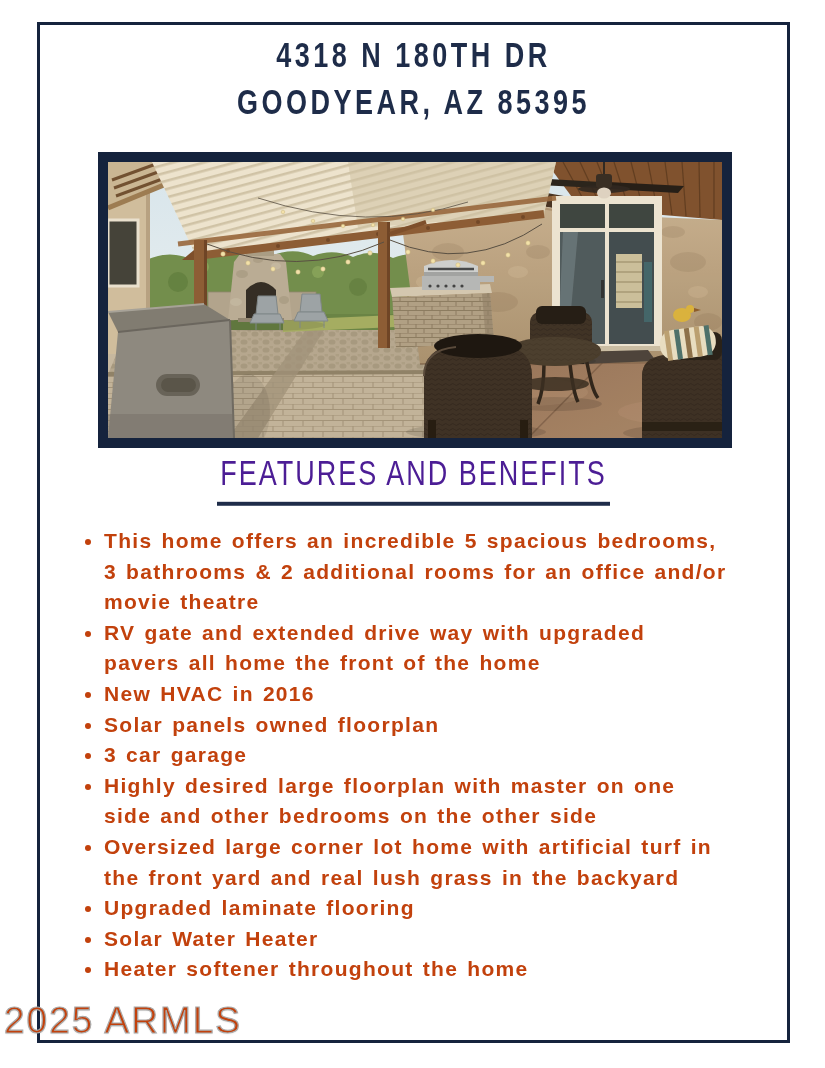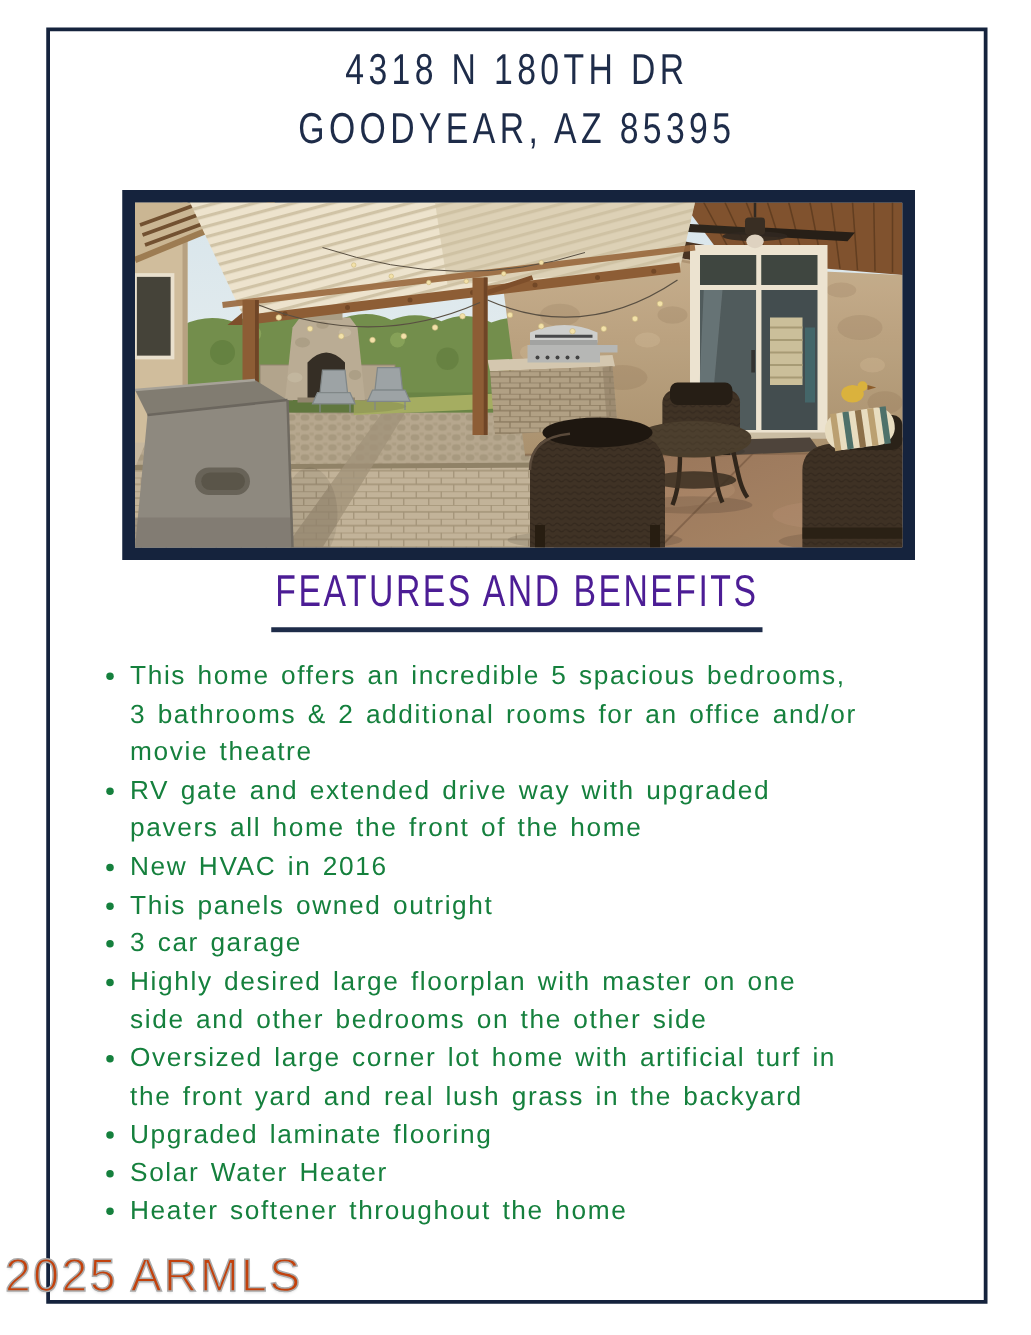--- a/index.html
+++ b/index.html
@@ -7,43 +7,43 @@
     width:825px;height:1068px;position:relative;overflow:hidden;
     background:#ffffff;
     font-family:"Liberation Sans", sans-serif;
   }
   .frame{
     position:absolute;left:37px;top:22px;width:747px;height:1015px;
     border:3px solid #15233d;z-index:1;
   }
   .address{
     position:absolute;left:37px;top:33px;width:753px;text-align:center;
-    color:#1e2c49;font-size:27px;letter-spacing:3.5px;font-weight:400;
+    color:#1e2c49;font-size:27px;letter-spacing:3.5px;font-weight:700;
     line-height:47px;z-index:2;
   }
   .address .ln{display:block;transform:scaleY(1.28);}
   .photo-frame{
     position:absolute;left:98px;top:152px;width:614px;height:276px;
     border:10px solid #15233d;background:#15233d;margin:0;z-index:2;
   }
   .photo-frame svg{display:block;width:614px;height:276px;}
   .section-heading{
     position:absolute;left:37px;top:460px;width:753px;text-align:center;
     margin:0;font-weight:400;font-size:27px;letter-spacing:2px;
     color:#4c1d95;z-index:2;
   }
   .section-heading .hd{
     display:inline-block;transform:scaleY(1.32);transform-origin:50% 55%;
     border-bottom:3px solid #1e2c49;padding:0 3px 6px 3px;
   }
   .features{
     position:absolute;left:80px;top:526px;width:710px;margin:0;
     padding:0 0 0 24px;list-style:disc outside;
-    color:#15803d;font-size:21px;line-height:30.6px;
-    letter-spacing:1.3px;word-spacing:2px;z-index:2;
+    color:#c2410c;font-size:21px;line-height:30.6px;
+    letter-spacing:1.3px;word-spacing:2px;z-index:2;font-weight:bold;
   }
   .features li{margin:0;padding:0;white-space:pre-line;}
   .watermark{
     position:absolute;left:4px;top:1000px;z-index:3;
     font-size:37px;letter-spacing:2px;
     color:#c2410c;-webkit-text-stroke:1.2px #ababab;
     text-shadow:0 1px 2px rgba(0,0,0,0.10);
   }
 </style>
 </head>
@@ -341,21 +341,21 @@
     <span class="hd">FEATURES AND BENEFITS</span>
   </h2>
 
   <ul class="features">
     <li>This home offers an incredible 5 spacious bedrooms,
 3 bathrooms &amp; 2 additional rooms for an office and/or
 movie theatre</li>
     <li>RV gate and extended drive way with upgraded
 pavers all home the front of the home</li>
     <li>New HVAC in 2016</li>
-    <li>This panels owned outright</li>
+    <li>Solar panels owned floorplan</li>
     <li>3 car garage</li>
     <li>Highly desired large floorplan with master on one
 side and other bedrooms on the other side</li>
     <li>Oversized large corner lot home with artificial turf in
 the front yard and real lush grass in the backyard</li>
     <li>Upgraded laminate flooring</li>
     <li>Solar Water Heater</li>
     <li>Heater softener throughout the home</li>
   </ul>
 

